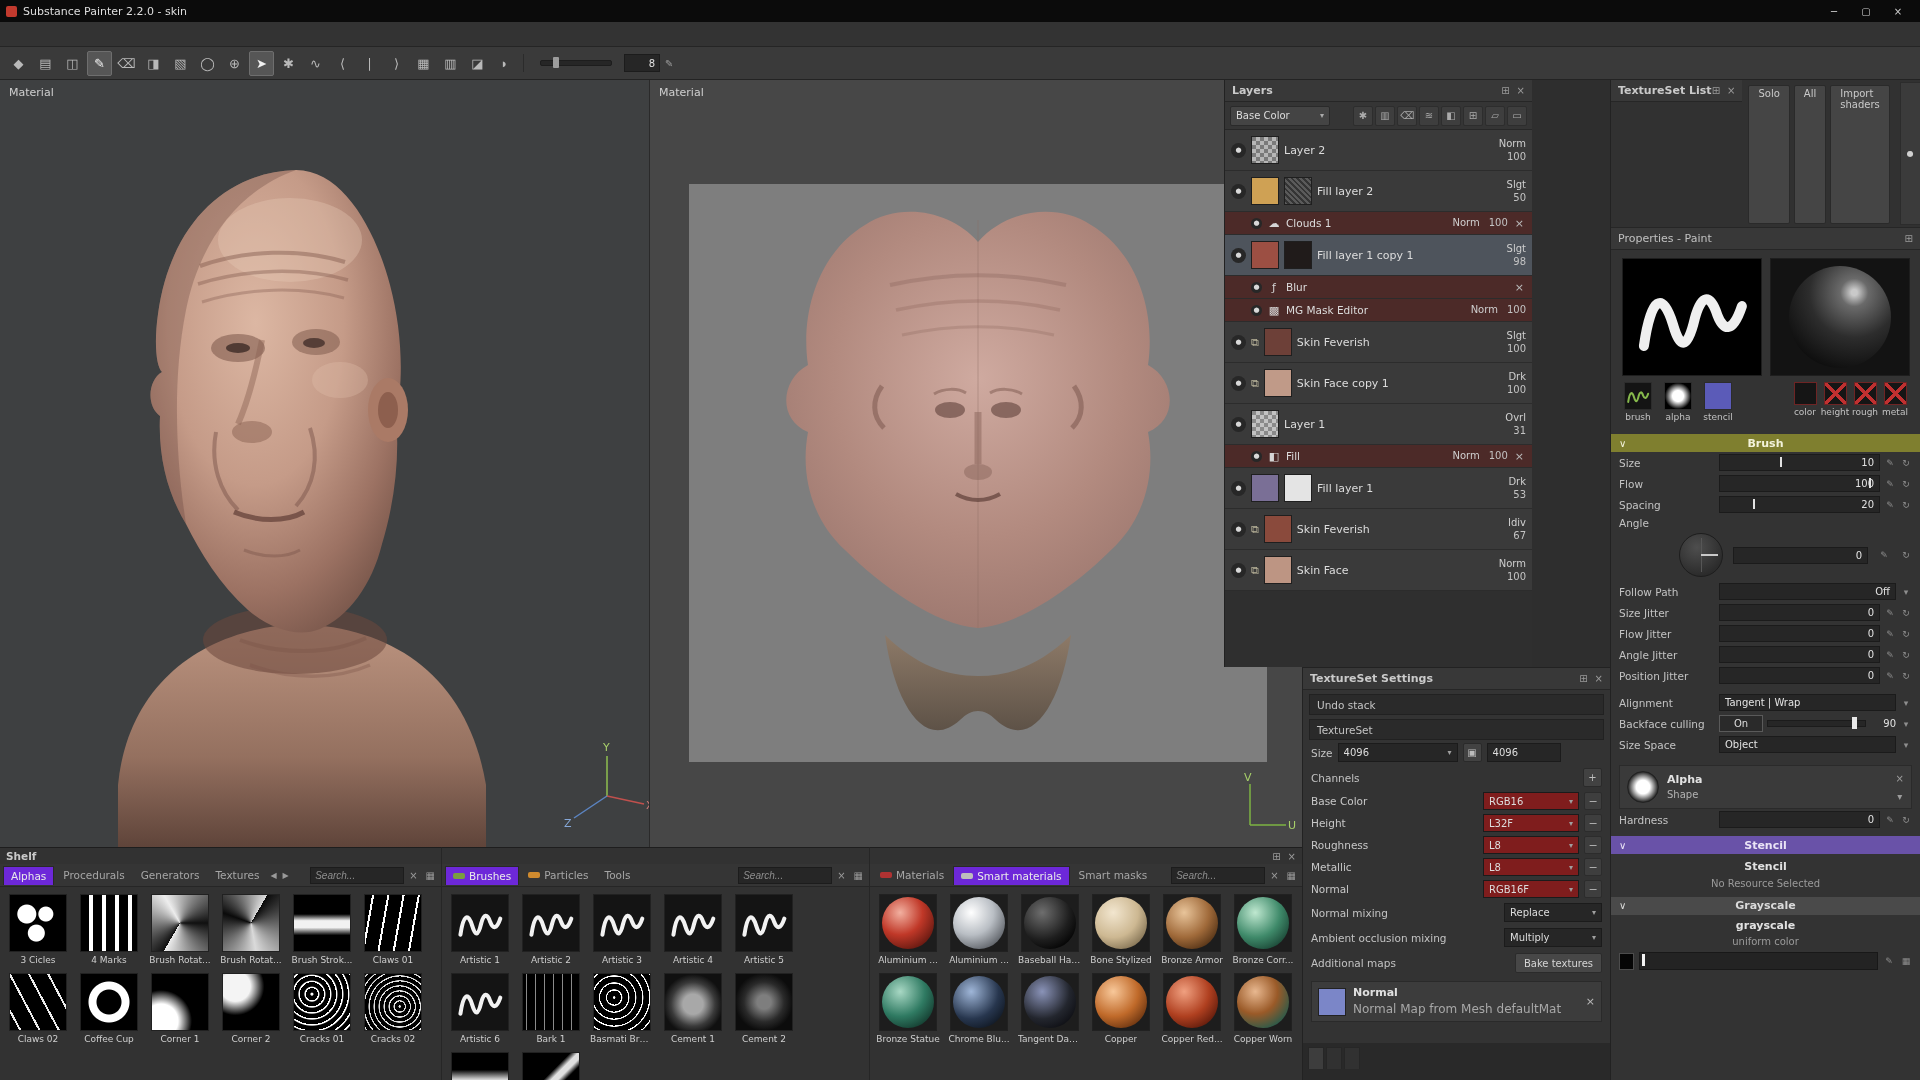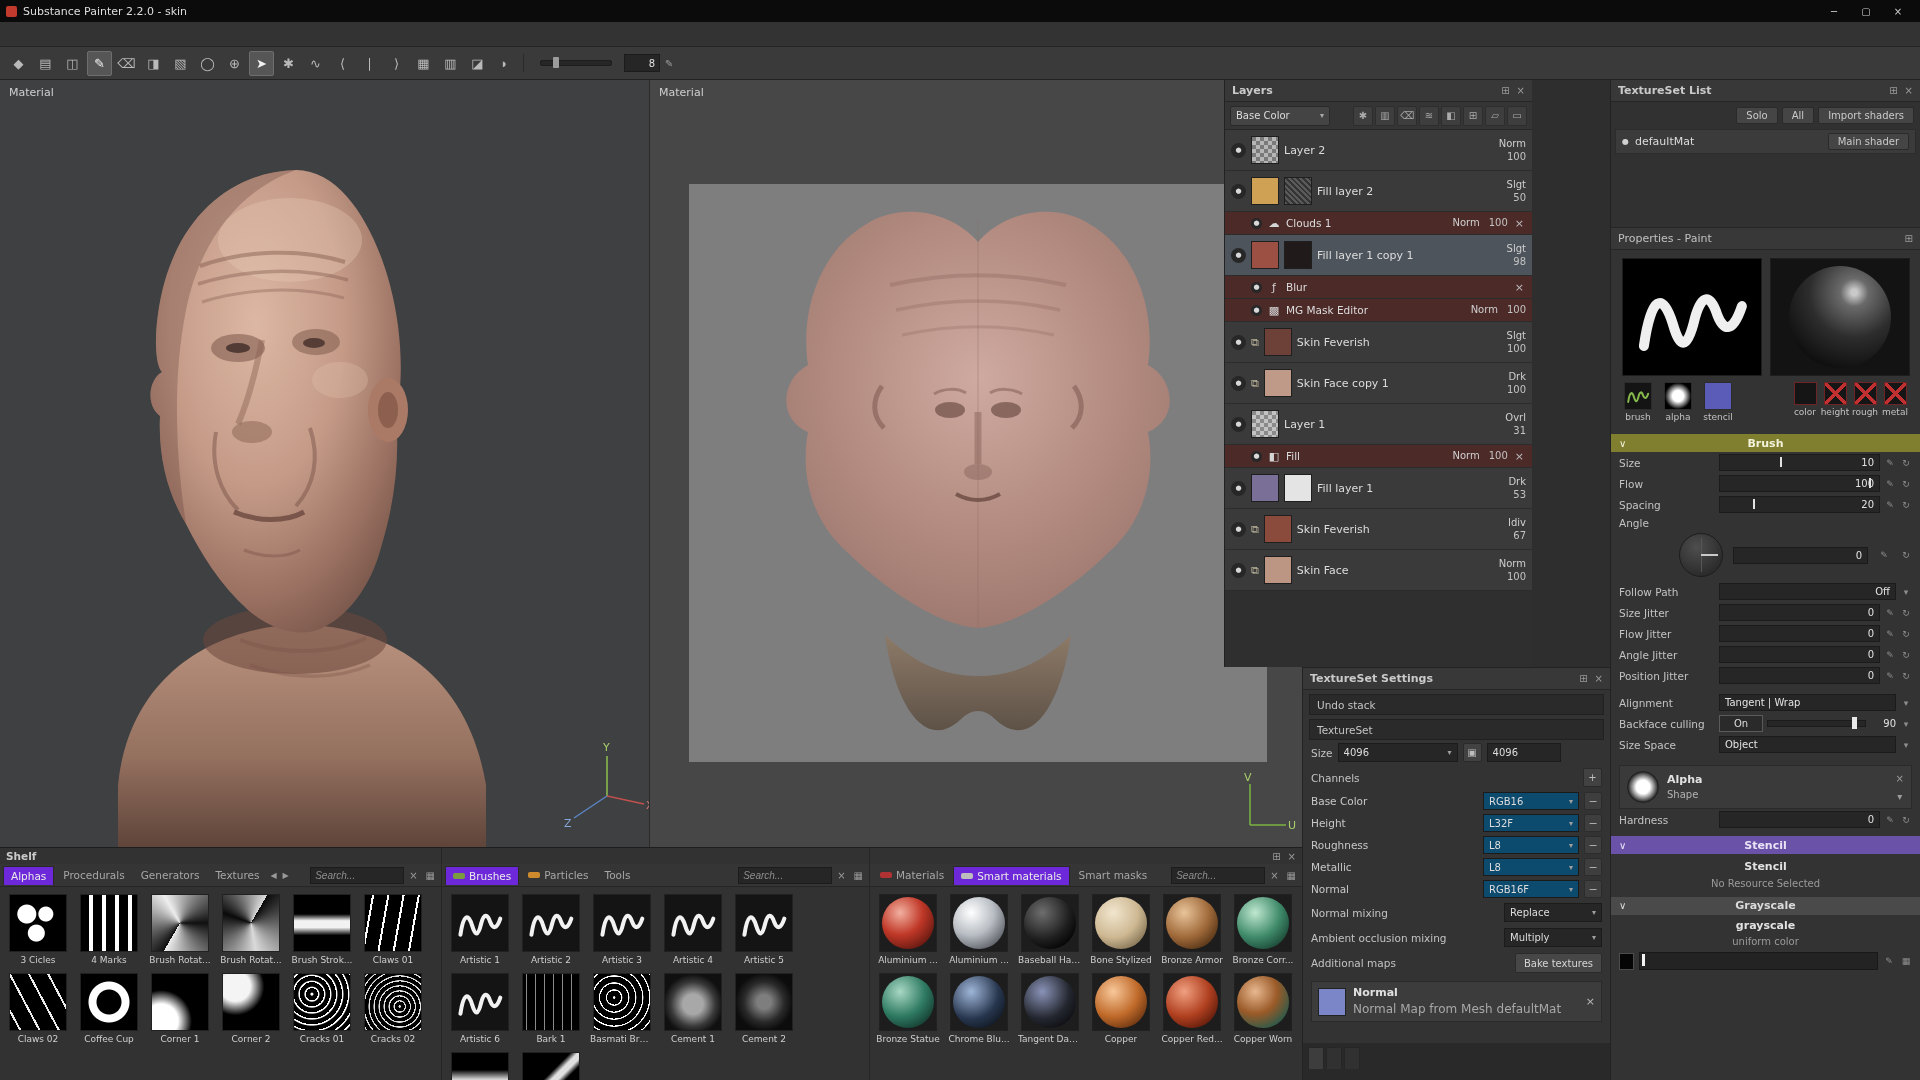--- a/index.html
+++ b/index.html
@@ -75,36 +75,36 @@
   .lrow.i12 .t1{background:#bd9583}
   
   #tsset{position:absolute;left:1302px;top:667px;width:308px;height:376px;background:#333;border-left:1px solid #222;border-top:1px solid #222;display:flex;flex-direction:column;box-sizing:border-box}
   .ts-row{display:flex;align-items:center;gap:5px;padding:3px 8px;font-size:10.5px}
   .ts-label{color:#c3c3c3}
   .dd{height:17px;background:#262626;border:1px solid #1b1b1b;display:flex;align-items:center;gap:13px;padding:0 5px;color:#ddd;font-size:10px}
   .dd .chv{font-size:8px;color:#9f9f9f;margin-left:auto}
   .sqbtn{width:17px;height:17px;background:#424242;border:1px solid #2a2a2a;border-radius:2px;color:#bdbdbd;font-size:10px;display:flex;align-items:center;justify-content:center;flex:none}
   .chrow{display:flex;align-items:center;gap:5px;padding:2px 8px}
   .chname{width:92px;color:#c8c8c8;font-size:10.5px}
-  .chfmt{flex:1;max-width:84px;margin-left:auto;height:16px;background:#0c4a6e;border:1px solid #1b1b1b;display:flex;align-items:center;padding:0 5px;color:#ddd;font-size:10px;}
+  .chfmt{flex:1;max-width:84px;margin-left:auto;height:16px;background:#7f1d1d;border:1px solid #1b1b1b;display:flex;align-items:center;padding:0 5px;color:#ddd;font-size:10px;}
   .chfmt .chv{margin-left:auto;font-size:8px;color:#9f9f9f}
   .chminus{width:16px;height:16px;background:#3e3e3e;border:1px solid #2c2c2c;border-radius:2px;color:#b5b5b5;display:flex;align-items:center;justify-content:center;font-size:11px}
   .bakebtn{margin-left:auto;height:18px;padding:0 8px;background:#474747;border:1px solid #2b2b2b;border-radius:2px;color:#d5d5d5;font-size:10px;display:flex;align-items:center}
   .nmap{display:flex;align-items:center;gap:7px;margin:5px 8px;background:#3c3c3c;border:1px solid #2a2a2a;padding:4px 6px}
   .nmap-th{width:26px;height:26px;background:#7b86c8;border:1px solid #222;flex:none}
   .nmap-tx{flex:1;line-height:1.35}
   .nmap-t{font-weight:bold;color:#e0e0e0;font-size:11px}
   .nmap-s{font-size:12px;color:#a8a8a8}
   
   #btabs{position:absolute;left:1302px;top:1043px;width:308px;height:37px;background:#292929;border-left:1px solid #222;display:flex;gap:2px;padding:4px 5px 0;box-sizing:border-box}
   .btab{padding:3px 7px;font-size:10px;color:#9c9c9c;background:#313131;border:1px solid #262626;border-bottom:none;height:15px;white-space:nowrap}
   .btab.active{color:#e2e2e2;background:#3d3d3d}
   
   #rightcol{position:absolute;left:1610px;top:80px;width:310px;height:1000px;background:#323232;border-left:1px solid #222;display:flex;flex-direction:column;box-sizing:border-box}
-  #tslist{height:147px;flex:none;display:flex;flex-direction:column;background:#313131;border-bottom:1px solid #262626}
+  #tslist{height:147px;flex:none;display:flex;flex-direction:row;background:#313131;border-bottom:1px solid #262626}
   .tl-btns{display:flex;justify-content:flex-end;gap:4px;padding:5px 6px 3px}
   .sbtn{padding:2px 9px;background:#454545;border:1px solid #2a2a2a;border-radius:2px;color:#c9c9c9;font-size:10px}
   .mat-row{display:flex;align-items:center;gap:6px;background:#3b3b3b;margin:2px 4px;padding:3px 6px;border:1px solid #2c2c2c}
   .mat-dot{color:#d0d0d0;font-size:8px}
   .mat-name{flex:1;color:#dcdcdc}
   
   #props{flex:1;display:flex;flex-direction:column;overflow:hidden;background:#333}
   .previews{display:flex;gap:8px;padding:8px 8px 4px;justify-content:center}
   .prev{width:140px;height:118px;background:#000;border:1px solid #1e1e1e;display:flex;align-items:center;justify-content:center;box-sizing:border-box}
   .prev svg{width:118px;height:92px;color:#efefef}

